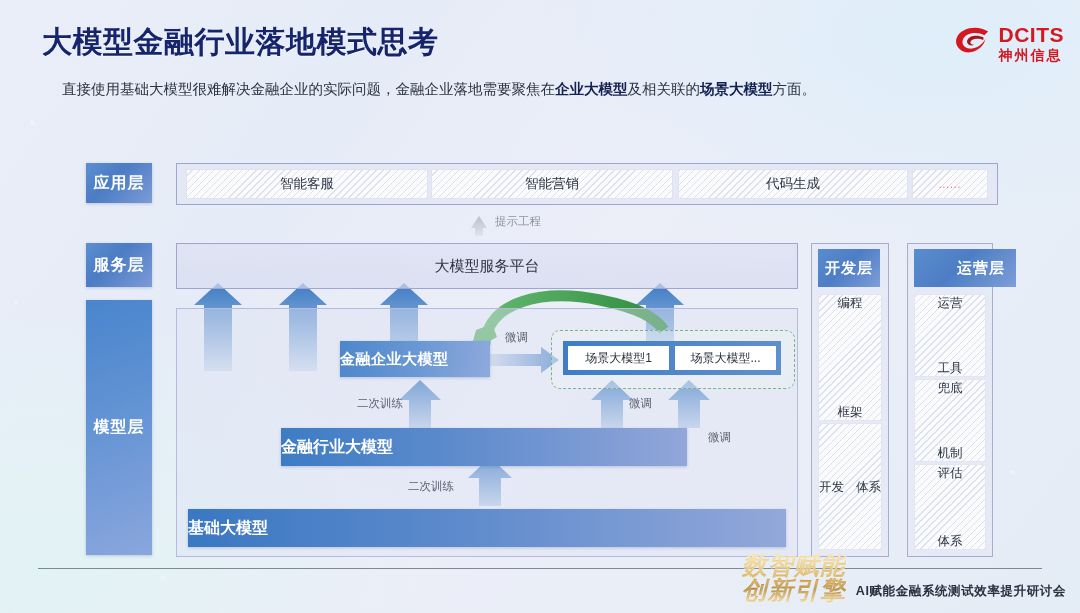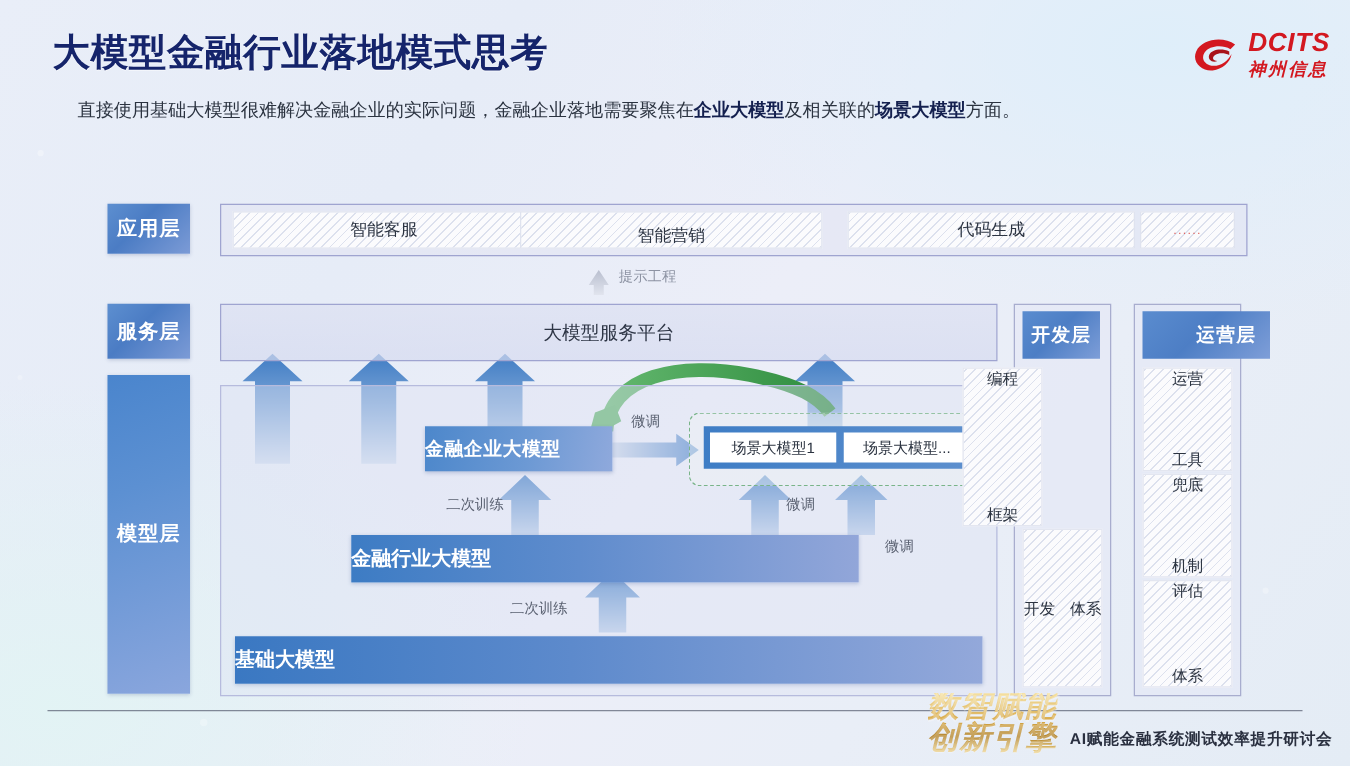--- a/index.html
+++ b/index.html
@@ -23,21 +23,21 @@
     text-shadow:0 1px 0 rgba(255,255,255,.6);
   }
   .subtitle{
     position:absolute;left:62px;top:78px;width:1000px;
     font-size:14.5px;line-height:22px;color:#2b3340;
   }
   .subtitle b{color:#14204f;font-weight:bold;}
   .subtitle .l2{font-weight:bold;color:#14204f;}
 
   
-  .logo{position:absolute;right:16px;top:24px;display:flex;align-items:flex-end;gap:7px;font-style:italic;}
+  .logo{position:absolute;right:16px;top:24px;display:flex;align-items:flex-start;gap:7px;}
   .logo-mark{width:38px;height:34px;}
   .logo-txt{display:flex;flex-direction:column;line-height:1;}
   .logo-en{font-size:21px;font-weight:bold;color:#d31820;letter-spacing:.5px;}
   .logo-cn{font-size:14px;font-weight:bold;color:#d31820;letter-spacing:2px;margin-top:3px;}
 
   
   .layer-label{
     position:absolute;display:flex;align-items:center;justify-content:center;
     color:#fff;font-weight:bold;font-size:16px;letter-spacing:1px;
     background:linear-gradient(135deg,#5d8fd0 0%,#4b7cc4 40%,#7c9bd6 100%);
@@ -233,21 +233,21 @@
     <span>服务层</span>
   </div>
   <div class="layer-label tall" style="left:86px;top:300px;width:66px;height:255px;">
     <span>模型层</span>
   </div>
 
   <div class="panel" style="left:176px;top:163px;width:820px;height:40px;"></div>
   <div class="app-box hatch" style="left:186px;top:169px;width:240px;height:28px;">
     <span>智能客服</span>
   </div>
-  <div class="app-box hatch" style="left:416px;top:169px;width:240px;height:28px;align-items:flex-end;">
+  <div class="app-box hatch" style="left:431px;top:169px;width:240px;height:28px;">
     <span>智能营销</span>
   </div>
   <div class="app-box hatch" style="left:678px;top:169px;width:228px;height:28px;">
     <span>代码生成</span>
   </div>
   <div class="app-box hatch dots" style="left:912px;top:169px;width:74px;height:28px;">
     <span>......</span>
   </div>
 
   <div class="cap dim" style="left:495px;top:214px;">提示工程</div>
@@ -284,21 +284,21 @@
   <div class="cap" style="left:408px;top:479px;">二次训练</div>
 
   <div class="bar bar-base" style="left:188px;top:509px;width:598px;height:38px;">
     <span>基础大模型</span>
   </div>
 
   <div class="side-col" style="left:811px;top:243px;width:76px;height:312px;"></div>
   <div class="side-head" style="left:818px;top:249px;width:62px;height:38px;">
     <span>开发层</span>
   </div>
-  <div class="side-cell hatch" style="left:770px;top:294px;width:62px;height:125px;flex-direction:column;">
+  <div class="side-cell hatch" style="left:818px;top:294px;width:62px;height:125px;flex-direction:column;">
     <span>编程</span>
     <span>框架</span>
   </div>
   <div class="side-cell hatch" style="left:818px;top:423px;width:62px;height:125px;flex-direction:row;">
     <span>开发</span>
     <span>体系</span>
   </div>
 
   <div class="side-col" style="left:907px;top:243px;width:84px;height:312px;"></div>
   <div class="side-head" style="left:914px;top:249px;width:70px;height:38px;padding-left:32px;">

